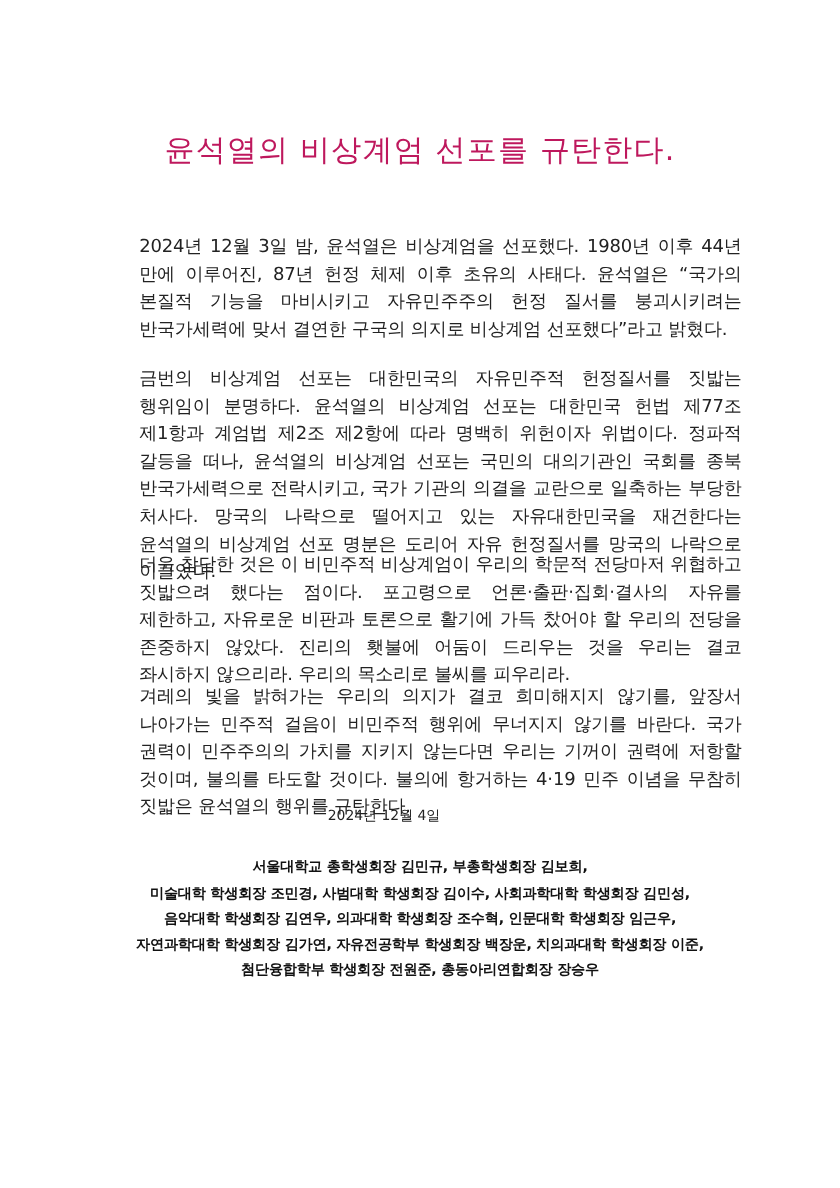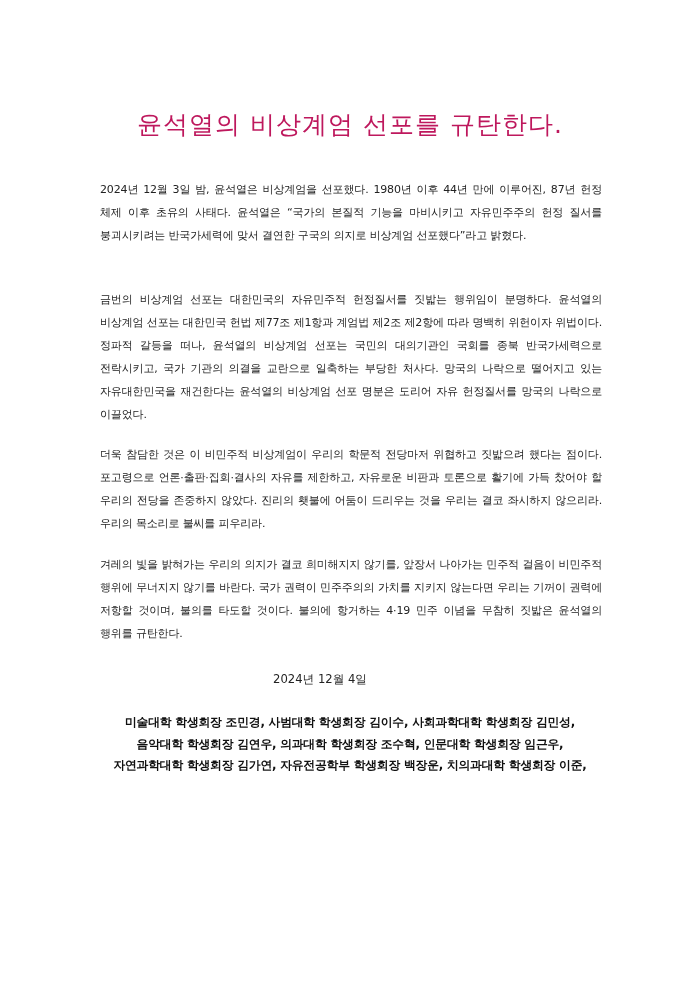--- a/index.html
+++ b/index.html
@@ -1,21 +1,21 @@
 <!DOCTYPE html>
 <html><head>
 <meta charset="utf-8">
 <style>
   html, body { margin: 0; padding: 0; background: #ffffff; }
   body { width: 700px; height: 990px; position: relative; overflow: hidden;
          font-family: "DejaVu Sans", "Liberation Sans", sans-serif; color: #1a1a1a; }
   .title { position: absolute; top: 108px; left: 0; width: 700px; text-align: center;
            font-size: 25px; font-weight: normal; letter-spacing: 1px; color: #be185d; margin: 0; }
   .body { position: absolute; left: 100px; width: 502px; }
-  .para { margin: 0; font-size: 11px; line-height: 23px; text-align: justify;
+  .para { margin: 16px; font-size: 15px; line-height: 23px; text-align: justify;
           text-align-last: left; word-break: keep-all; letter-spacing: -0.15px; color: #222; }
   .p1 { top: 178px; }
   .p2 { top: 288px; }
   .p3 { top: 443px; }
   .p4 { top: 553px; }
   .date { position: absolute; top: 672px; left: 0; width: 640px; text-align: center;
           font-size: 11.6px; color: #222; }
   .sigs { position: absolute; top: 712px; left: 80px; width: 540px; text-align: center; }
   .sig-line { font-size: 11.8px; line-height: 21.5px; font-weight: bold; color: #111;
               white-space: nowrap; letter-spacing: -0.2px; }
@@ -26,16 +26,18 @@
 <h1 class="title">윤석열의 비상계엄 선포를 규탄한다.</h1>
 
 <p class="body para p1">2024년 12월 3일 밤, 윤석열은 비상계엄을 선포했다. 1980년 이후 44년 만에 이루어진, 87년 헌정 체제 이후 초유의 사태다. 윤석열은 “국가의 본질적 기능을 마비시키고 자유민주주의 헌정 질서를 붕괴시키려는 반국가세력에 맞서 결연한 구국의 의지로 비상계엄 선포했다”라고 밝혔다.</p>
 <p class="body para p2">금번의 비상계엄 선포는 대한민국의 자유민주적 헌정질서를 짓밟는 행위임이 분명하다. 윤석열의 비상계엄 선포는 대한민국 헌법 제77조 제1항과 계엄법 제2조 제2항에 따라 명백히 위헌이자 위법이다. 정파적 갈등을 떠나, 윤석열의 비상계엄 선포는 국민의 대의기관인 국회를 종북 반국가세력으로 전락시키고, 국가 기관의 의결을 교란으로 일축하는 부당한 처사다. 망국의 나락으로 떨어지고 있는 자유대한민국을 재건한다는 윤석열의 비상계엄 선포 명분은 도리어 자유 헌정질서를 망국의 나락으로 이끌었다.</p>
 <p class="body para p3">더욱 참담한 것은 이 비민주적 비상계엄이 우리의 학문적 전당마저 위협하고 짓밟으려 했다는 점이다. 포고령으로 언론·출판·집회·결사의 자유를 제한하고, 자유로운 비판과 토론으로 활기에 가득 찼어야 할 우리의 전당을 존중하지 않았다. 진리의 횃불에 어둠이 드리우는 것을 우리는 결코 좌시하지 않으리라. 우리의 목소리로 불씨를 피우리라.</p>
 <p class="body para p4">겨레의 빛을 밝혀가는 우리의 의지가 결코 희미해지지 않기를, 앞장서 나아가는 민주적 걸음이 비민주적 행위에 무너지지 않기를 바란다. 국가 권력이 민주주의의 가치를 지키지 않는다면 우리는 기꺼이 권력에 저항할 것이며, 불의를 타도할 것이다. 불의에 항거하는 4·19 민주 이념을 무참히 짓밟은 윤석열의 행위를 규탄한다.</p>
 
 <div class="date">2024년 12월 4일</div>
 
 <div class="sigs">
+  <div class="sig-line">서울대학교 총학생회장 김민규, 부총학생회장 김보희,</div>
   <div class="sig-line">미술대학 학생회장 조민경, 사범대학 학생회장 김이수, 사회과학대학 학생회장 김민성,</div>
   <div class="sig-line">음악대학 학생회장 김연우, 의과대학 학생회장 조수혁, 인문대학 학생회장 임근우,</div>
   <div class="sig-line">자연과학대학 학생회장 김가연, 자유전공학부 학생회장 백장운, 치의과대학 학생회장 이준,</div>
+  <div class="sig-line">첨단융합학부 학생회장 전원준, 총동아리연합회장 장승우</div>
 </div>
 
 </body></html>

